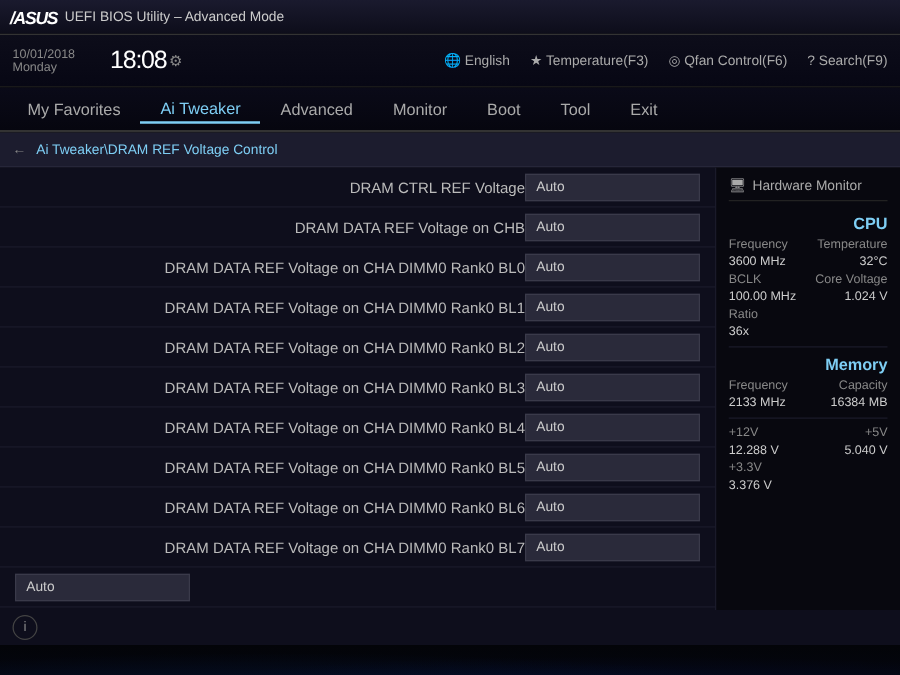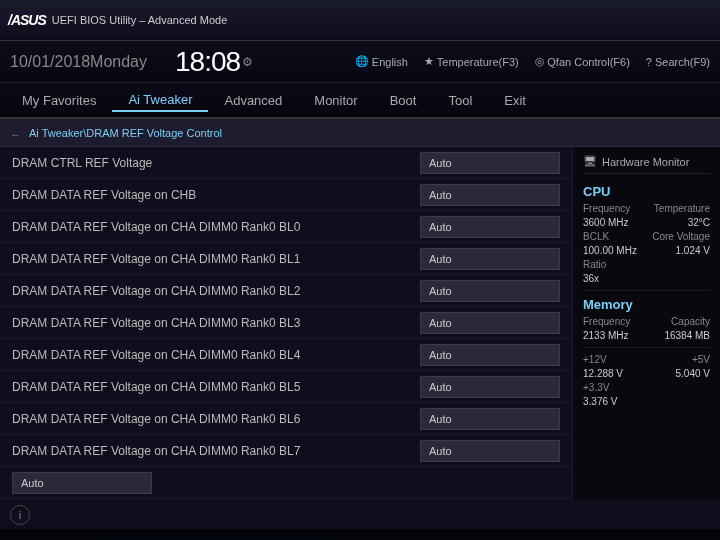--- a/index.html
+++ b/index.html
@@ -11,21 +11,21 @@
       font-family: 'Segoe UI', Arial, sans-serif;
       font-size: 13px;
       color: #ccc;
     }
 
     
     #top-bar {
       background: linear-gradient(180deg, #1a1a2e 0%, #0d0d1a 100%);
       display: flex;
       align-items: center;
-      height: 41px;
+      height: 28px;
       padding: 0 8px;
       border-bottom: 1px solid #333;
     }
     #asus-logo {
       color: #fff;
       font-weight: 900;
       font-size: 14px;
       font-style: italic;
       letter-spacing: -1px;
       margin-right: 6px;
@@ -37,22 +37,22 @@
 
     
     #datetime-bar {
       background: linear-gradient(180deg, #0d0d1a 0%, #070714 100%);
       display: flex;
       align-items: center;
       height: 42px;
       padding: 0 10px;
       border-bottom: 1px solid #222;
     }
-    #datetime-left { display: flex; flex-direction: row; font-size: 16px; color: #888; margin-right: 8px; }
-    #clock { font-size: 28px; color: #fff; font-weight: 300; letter-spacing: -1px; }
+    #datetime-left { display: flex; flex-direction: column; font-size: 10px; color: #888; margin-right: 8px; }
+    #clock { font-size: 20px; color: #fff; font-weight: 300; letter-spacing: -1px; }
     #gear-icon { color: #888; font-size: 12px; margin-left: 2px; cursor: pointer; }
 
     
     #nav-bar {
       background: linear-gradient(180deg, #0a0a18 0%, #06060f 100%);
       display: flex;
       align-items: center;
       height: 36px;
       padding: 0 6px;
       border-bottom: 2px solid #333;
@@ -82,20 +82,21 @@
       font-size: 11px;
       color: #7ecef4;
       border-bottom: 1px solid #2a2a3e;
     }
     #breadcrumb-arrow { margin-right: 8px; color: #888; }
 
     
     #main-content {
       display: flex;
       height: calc(540px - 28px - 42px - 36px - 28px - 30px - 22px);
+      text-align: right;
     }
 
     
     #settings-panel {
       flex: 1;
       overflow-y: auto;
       background: #0e0e1c;
     }
     #settings-panel::-webkit-scrollbar { width: 6px; }
     #settings-panel::-webkit-scrollbar-track { background: #0a0a15; }

